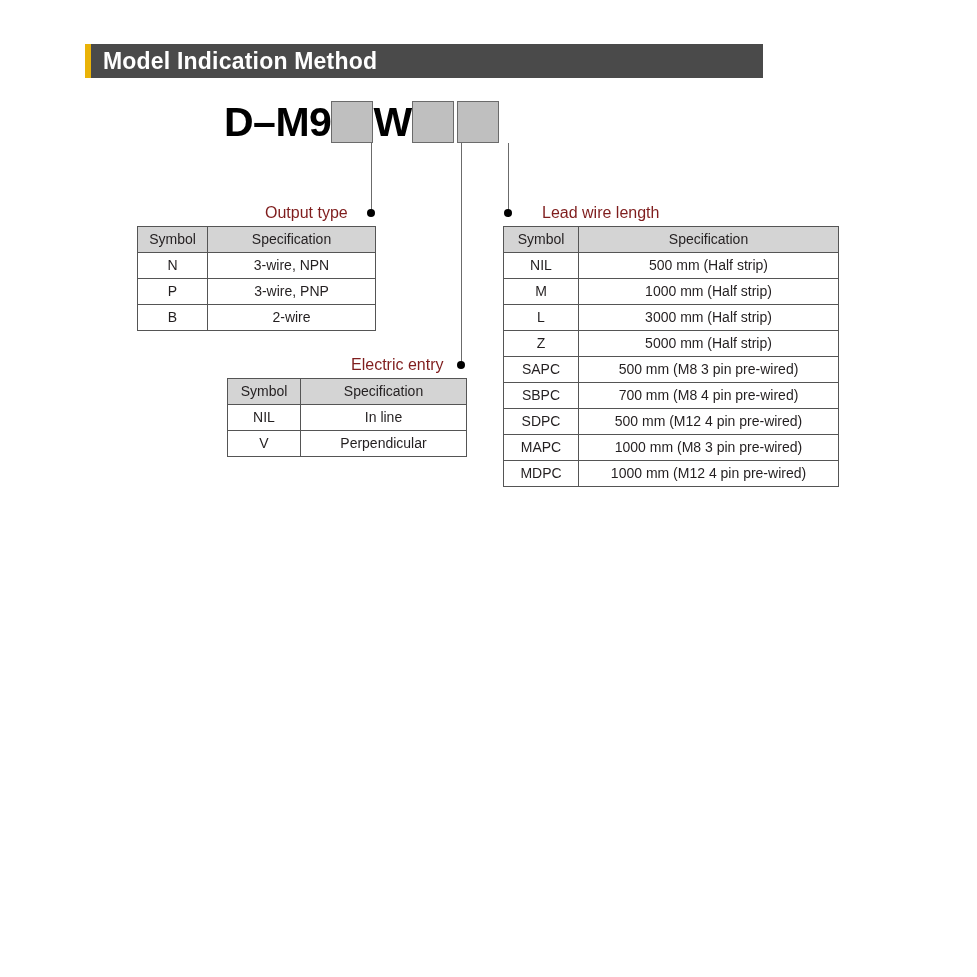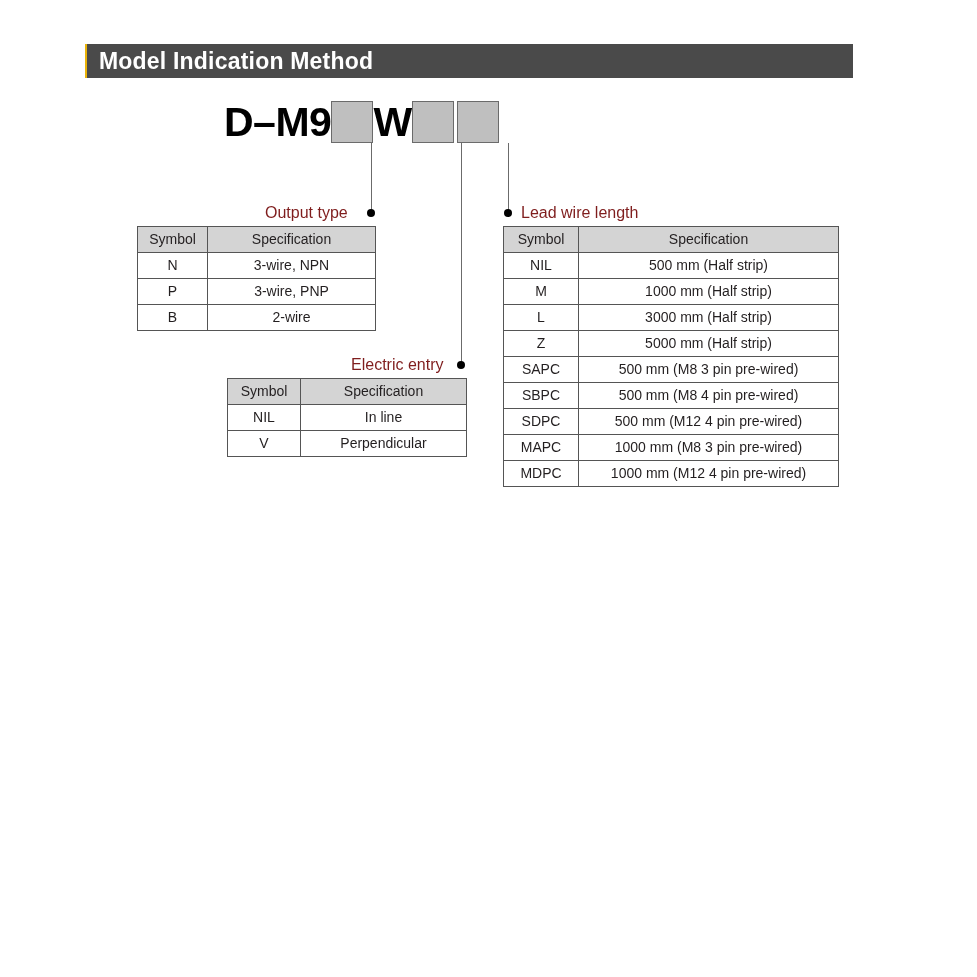--- a/index.html
+++ b/index.html
@@ -14,24 +14,24 @@
     font-family: "Liberation Sans", sans-serif;
     color: #231f20;
     overflow: hidden;
   }
 
   
   .title-bar {
     position: absolute;
     left: 85px;
     top: 44px;
-    width: 768px;
+    width: 678px;
     height: 34px;
     background: #4a4a4a;
-    border-left: 2px solid #eab308;
+    border-left: 6px solid #eab308;
     box-sizing: border-box;
     display: flex;
     align-items: center;
   }
   .title-bar .title-text {
     color: #ffffff;
     font-size: 23px;
     font-weight: bold;
     letter-spacing: 0.2px;
     padding-left: 12px;
@@ -150,21 +150,21 @@
 <div class="leader-v" style="left:461px; top:143px; height:222px;"></div>
 <div class="leader-dot" style="left:457px; top:361px;"></div>
 
 <div class="leader-v" style="left:508px; top:143px; height:70px;"></div>
 <div class="leader-dot" style="left:504px; top:209px;"></div>
 
 <div class="callout-label" style="left:265px; top:205px;">Output type</div>
 
 <div class="callout-label" style="left:351px; top:357px;">Electric entry</div>
 
-<div class="callout-label" style="left:521px; top:205px;">Lead wire length</div>
+<div class="callout-label" style="left:542px; top:205px;">Lead wire length</div>
 
 <table class="spec-table" id="table-output-type">
   <colgroup>
       <col class="c1">
       <col class="c2">
     </colgroup>
   <thead>
     <tr>
       <th>Symbol</th>
       <th>Specification</th>
@@ -236,21 +236,21 @@
     <tr>
       <td class="sym">Z</td>
       <td>5000 mm (Half strip)</td>
     </tr>
     <tr>
       <td class="sym">SAPC</td>
       <td>500 mm (M8 3 pin pre-wired)</td>
     </tr>
     <tr>
       <td class="sym">SBPC</td>
-      <td>500 mm (M8 4 pin pre-wired)</td>
+      <td>700 mm (M8 4 pin pre-wired)</td>
     </tr>
     <tr>
       <td class="sym">SDPC</td>
       <td>500 mm (M12 4 pin pre-wired)</td>
     </tr>
     <tr>
       <td class="sym">MAPC</td>
       <td>1000 mm (M8 3 pin pre-wired)</td>
     </tr>
     <tr>

